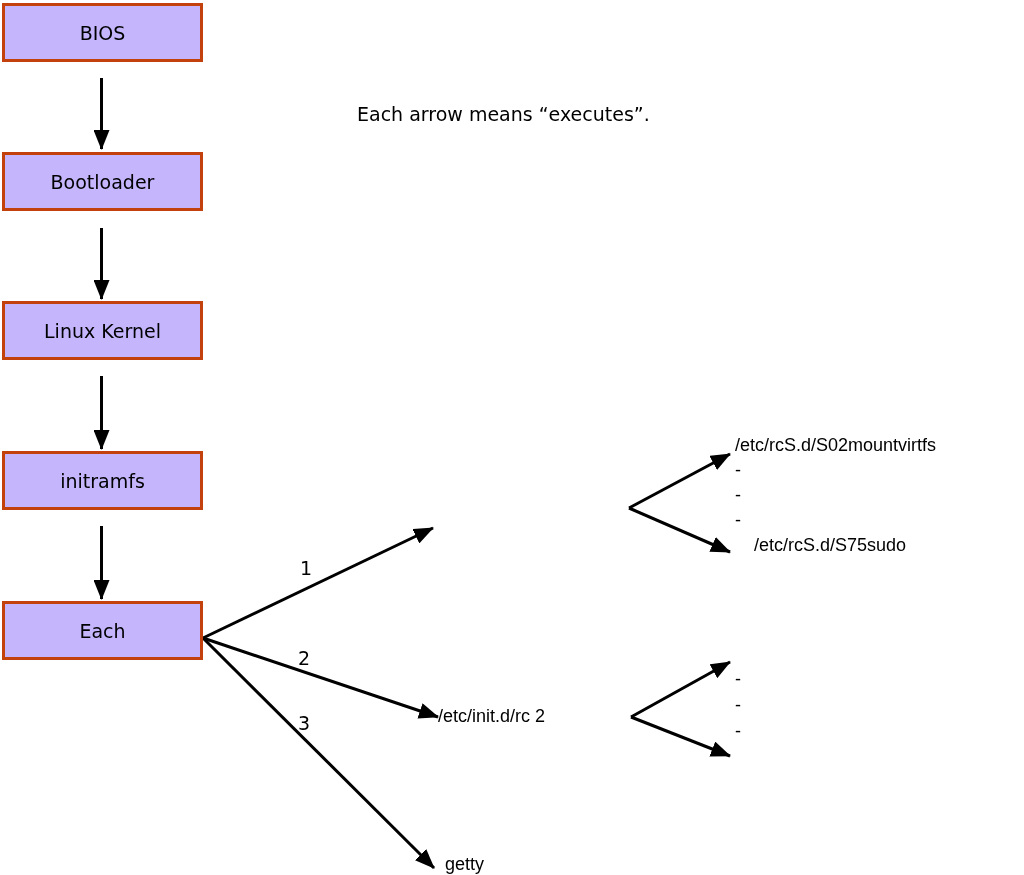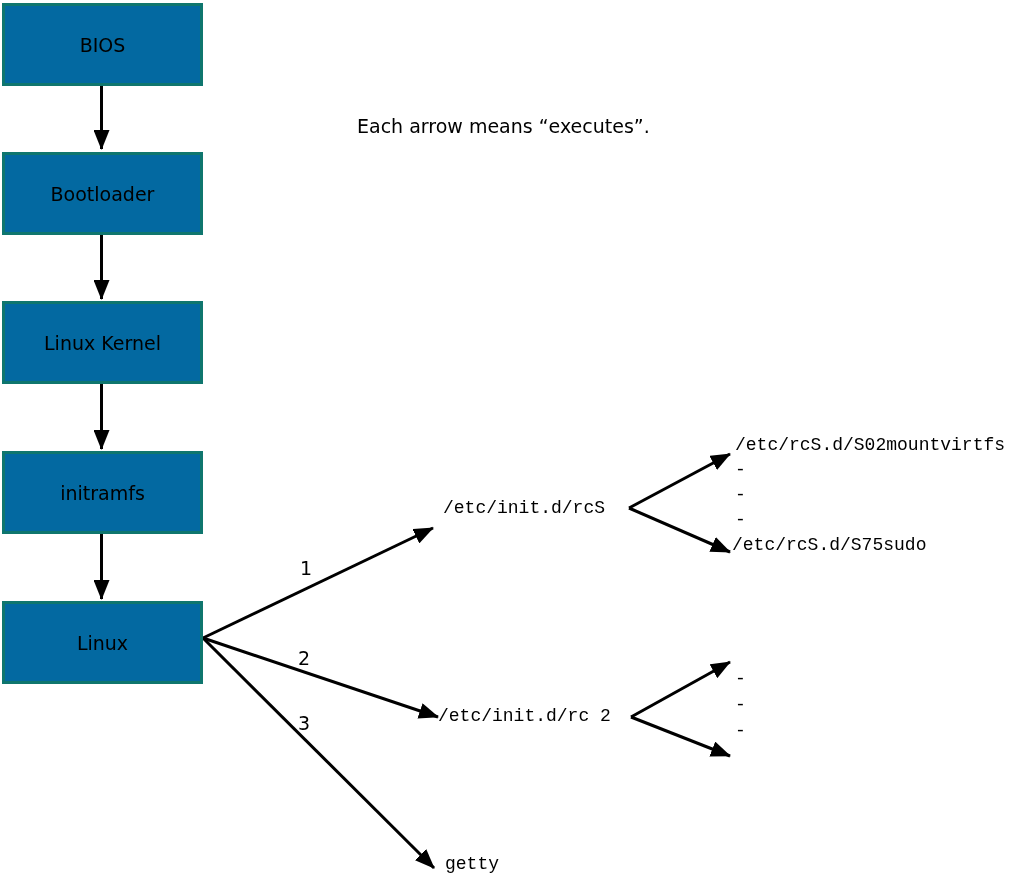--- a/index.html
+++ b/index.html
@@ -15,48 +15,47 @@
   }
   .layer {
     position: absolute;
     left: 0; top: 0;
     width: 1024px; height: 875px;
   }
   .box {
     position: absolute;
     left: 2px;
     width: 201px;
-    height: 83px;
-    border: 3px solid #0f766e;
-    background: #0369a1;
+    height: 59px;
+    border: 3px solid #c2410c;
+    background: #c4b5fd;
     display: flex;
     align-items: center;
     justify-content: center;
     font-size: 19px;
     z-index: 2;
   }
   .caption {
     position: absolute;
     left: 357px;
     top: 103px;
     font-size: 19px;
     line-height: 22px;
     white-space: nowrap;
     z-index: 2;
-    margin-top: 12px;
   }
   .branch-num {
     position: absolute;
     font-size: 19px;
     line-height: 24px;
     z-index: 2;
   }
   .mono {
     position: absolute;
-    font-family: Liberation Mono, monospace;
+    font-family: Liberation Sans, sans-serif;
     font-size: 18px;
     line-height: 25px;
     white-space: pre;
     z-index: 2;
   }
 </style>
 </head>
 <body>
 
 <div class="canvas">
@@ -92,34 +91,33 @@
   <div class="box" style="top:152px">
     <span>Bootloader</span>
   </div>
   <div class="box" style="top:451px">
     <span>initramfs</span>
   </div>
   <div class="box" style="top:301px">
     <span>Linux Kernel</span>
   </div>
   <div class="box" style="top:601px">
-    <span>Linux</span>
+    <span>Each</span>
   </div>
 
   <div class="branch-num" style="left:300px; top:556px">1</div>
   <div class="branch-num" style="left:298px; top:646px">2</div>
   <div class="branch-num" style="left:298px; top:711px">3</div>
 
-  <div class="mono" style="left:443px; top:496px">/etc/init.d/rcS</div>
   <div class="mono" style="left:438px; top:704px">/etc/init.d/rc 2</div>
   <div class="mono" style="left:445px; top:852px">getty</div>
 
   <div class="mono" style="left:735px; top:433px">/etc/rcS.d/S02mountvirtfs</div>
   <div class="mono" style="left:735px; top:458px">-</div>
   <div class="mono" style="left:735px; top:483px">-</div>
   <div class="mono" style="left:735px; top:508px">-</div>
-  <div class="mono" style="left:732px; top:533px">/etc/rcS.d/S75sudo</div>
+  <div class="mono" style="left:754px; top:533px">/etc/rcS.d/S75sudo</div>
 
   <div class="mono" style="left:735px; top:667px">-</div>
   <div class="mono" style="left:735px; top:693px">-</div>
   <div class="mono" style="left:735px; top:719px">-</div>
 
 </div>
 
 </body></html>

